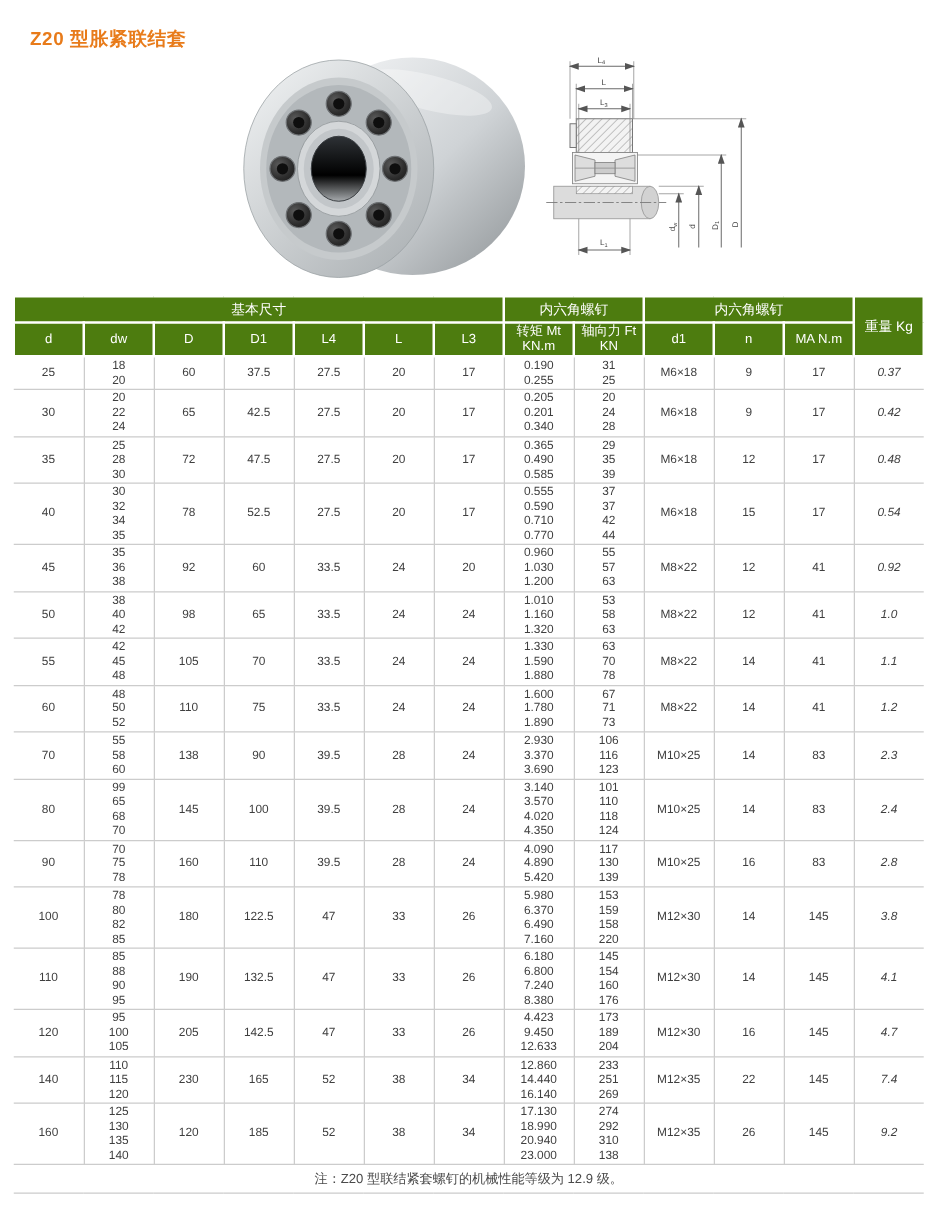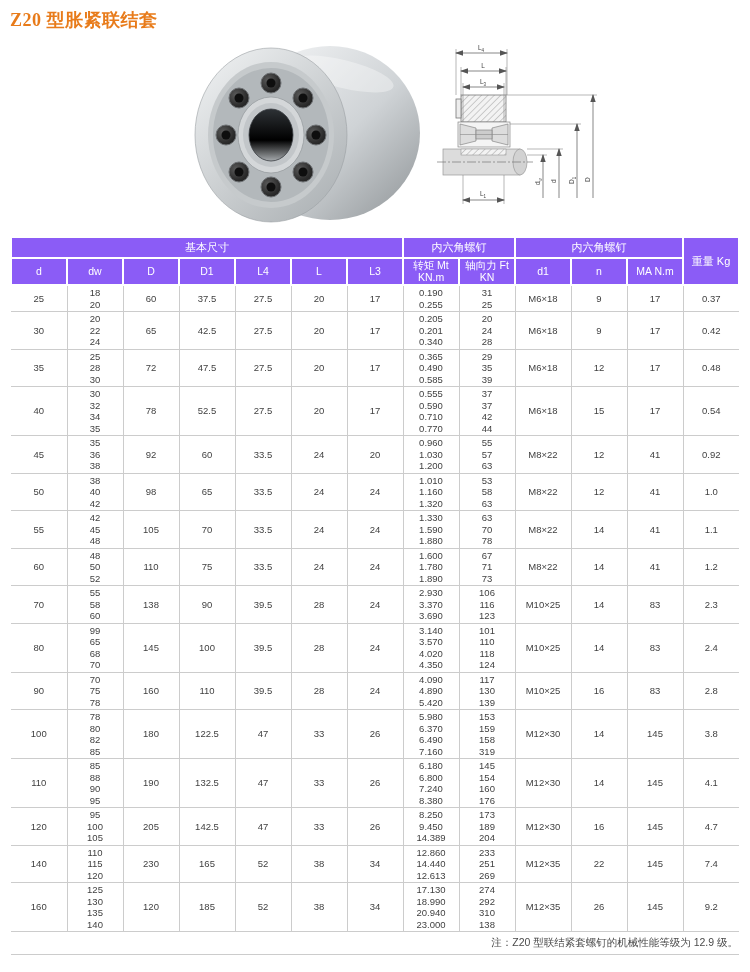--- a/index.html
+++ b/index.html
@@ -1,47 +1,47 @@
 <!DOCTYPE html>
 <html><head>
 <meta charset="utf-8">
 <style>
   html,body{margin:0;padding:0;}
   body{
     width:750px;height:972px;position:relative;background:#ffffff;
     font-family:"Liberation Sans","DejaVu Sans",sans-serif;color:#3d3d3d;
   }
   .title{
-    position:absolute;left:10px;top:8px;margin:0;
-    font-size:18px;font-weight:700;color:#e87b1a;letter-spacing:.5px;font-family:Liberation Serif, serif;
+    position:absolute;left:10px;top:8px;margin:14px;
+    font-size:15px;font-weight:700;color:#e87b1a;letter-spacing:.5px;
   }
   .photo{position:absolute;left:158px;top:40px;}
   .drawing{position:absolute;left:435px;top:33px;}
   table.spec{
     position:absolute;left:10px;top:236px;width:730px;
     border-collapse:collapse;table-layout:fixed;
   }
   thead th{
-    background:#8b5cf6;color:#ffffff;font-weight:400;
+    background:#4d7c0f;color:#ffffff;font-weight:400;
     border:2px solid #ffffff;padding:0;text-align:center;
   }
   thead tr.grp th{height:19px;font-size:11px;}
   thead tr.sub th{height:25px;font-size:10.5px;line-height:11.5px;}
   thead th.wcol{font-size:10.5px;}
   tbody td{
     border:1px solid #cccccc;padding:1px 0;text-align:center;
     vertical-align:middle;font-size:9.5px;color:#3f3f3f;
   }
   tbody td:first-child{border-left:none;}
-  tbody td:last-child{border-right:none;}
+  tbody td:last-child{border-right:none;font-style:italic;}
   tbody td .ln{height:11.5px;line-height:11.5px;}
   tfoot td{
     border-top:1px solid #cccccc;border-bottom:1px solid #cccccc;
     border-left:none;border-right:none;
-    text-align:right;font-size:10.5px;color:#4a4a4a;height:20px;
+    text-align:center;font-size:10.5px;color:#4a4a4a;height:20px;
     vertical-align:middle;
   }
   .dim-t{font-size:6.5px;fill:#444;font-family:"Liberation Sans",sans-serif;}
   .dim-s{font-size:4.5px;}
   .dl{stroke:#555;stroke-width:.7;fill:none;}
   .xl{stroke:#888;stroke-width:.6;fill:none;}
 </style>
 </head>
 <body>
 
@@ -775,21 +775,21 @@
         <td>
           <div class="ln">5.980</div>
           <div class="ln">6.370</div>
           <div class="ln">6.490</div>
           <div class="ln">7.160</div>
         </td>
         <td>
           <div class="ln">153</div>
           <div class="ln">159</div>
           <div class="ln">158</div>
-          <div class="ln">319</div>
+          <div class="ln">220</div>
         </td>
         <td>
           <div class="ln">M12×30</div>
         </td>
         <td>
           <div class="ln">14</div>
         </td>
         <td>
           <div class="ln">145</div>
         </td>
@@ -865,23 +865,23 @@
         <td>
           <div class="ln">47</div>
         </td>
         <td>
           <div class="ln">33</div>
         </td>
         <td>
           <div class="ln">26</div>
         </td>
         <td>
-          <div class="ln">8.250</div>
+          <div class="ln">4.423</div>
           <div class="ln">9.450</div>
-          <div class="ln">14.389</div>
+          <div class="ln">12.633</div>
         </td>
         <td>
           <div class="ln">173</div>
           <div class="ln">189</div>
           <div class="ln">204</div>
         </td>
         <td>
           <div class="ln">M12×30</div>
         </td>
         <td>
@@ -914,21 +914,21 @@
         </td>
         <td>
           <div class="ln">38</div>
         </td>
         <td>
           <div class="ln">34</div>
         </td>
         <td>
           <div class="ln">12.860</div>
           <div class="ln">14.440</div>
-          <div class="ln">12.613</div>
+          <div class="ln">16.140</div>
         </td>
         <td>
           <div class="ln">233</div>
           <div class="ln">251</div>
           <div class="ln">269</div>
         </td>
         <td>
           <div class="ln">M12×35</div>
         </td>
         <td>

